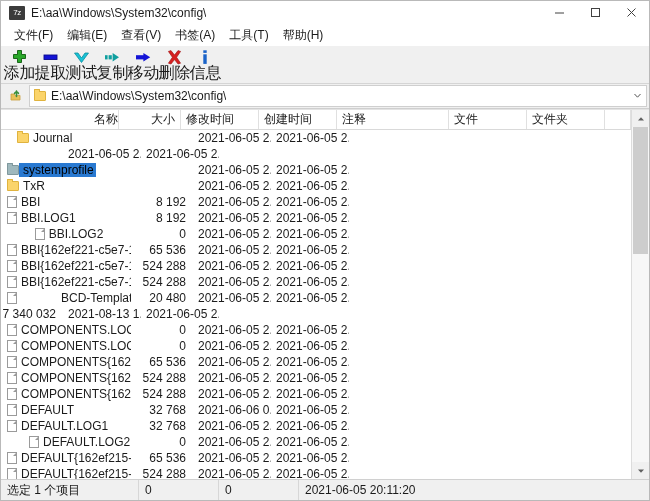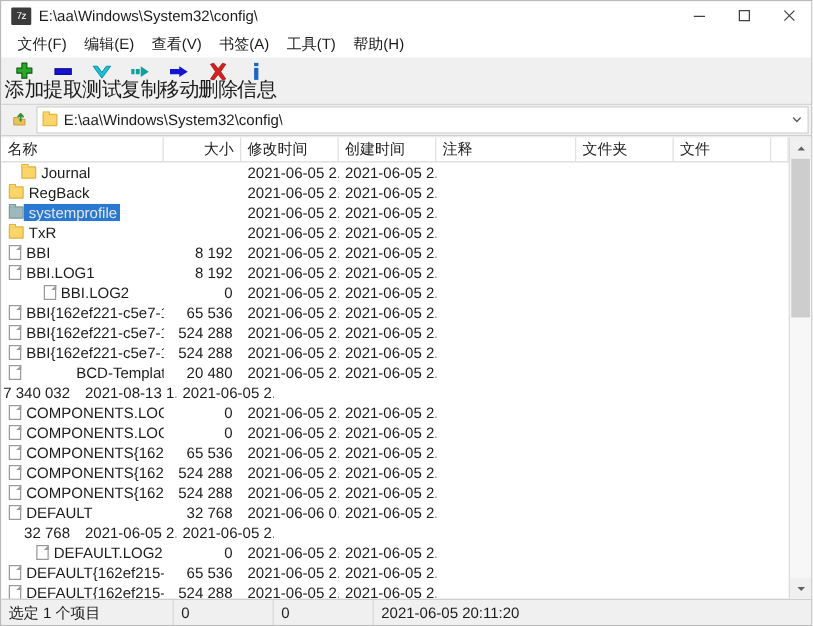--- a/index.html
+++ b/index.html
@@ -224,21 +224,21 @@
   }
   .cell-name .nm {
     padding-left: 4px;
     overflow: hidden;
     white-space: nowrap;
   }
   .cell.right { text-align: right; padding-right: 7px; }
   .cell.left { padding-left: 5px; }
   .row.selected .nm {
     background: #2979d1;
-    color: #e5e5e5;
+    color: #000000;
     padding-left: 4px;
     padding-right: 2px;
   }
 
   
   .folder-ico {
     width: 12px; height: 10px;
     background: #fbd46a;
     border: 1px solid #e0b33e;
     box-sizing: border-box;
@@ -452,47 +452,43 @@
         <svg width="9" height="9" viewBox="0 0 9 9">
             <path d="M1.5 3 L4.5 6.2 L7.5 3" fill="none" stroke="currentColor" stroke-width="1"></path>
           </svg>
       </span>
     </div>
   </div>
 
   <div class="listwrap">
     <div class="listcol">
       <div class="header" id="header">
-          <div class="hcell" style="width: 130px; flex: 0 0 auto;">名称</div>
+          <div class="hcell" style="width: 118px; flex: 0 0 auto; text-align: right;">名称</div>
           <div class="hcell right" style="width: 62px; flex: 0 0 auto;">大小</div>
           <div class="hcell" style="width: 78px; flex: 0 0 auto;">修改时间</div>
           <div class="hcell" style="width: 78px; flex: 0 0 auto;">创建时间</div>
           <div class="hcell" style="width: 112px; flex: 0 0 auto;">注释</div>
+          <div class="hcell" style="width: 78px; flex: 0 0 auto;">文件</div>
           <div class="hcell" style="width: 78px; flex: 0 0 auto;">文件夹</div>
-          <div class="hcell" style="width: 78px; flex: 0 0 auto;">文件</div>
           <div class="hcell" style="flex: 1 1 auto;"></div>
         </div>
       <div class="rows" id="rows">
           <div class="row">
             <div class="cell cell-name" style="width: 130px; flex: 0 0 auto; padding-left: 16px;">
               <span class="folder-ico"></span>
               <span class="nm">Journal</span>
             </div>
             <div class="cell right" style="width: 62px; flex: 0 0 auto;"></div>
             <div class="cell left" style="width: 78px; flex: 0 0 auto;">2021-06-05 2...</div>
             <div class="cell left" style="width: 78px; flex: 0 0 auto;">2021-06-05 2...</div>
             <div class="cell left" style="width: 112px; flex: 0 0 auto;"></div>
             <div class="cell left" style="width: 78px; flex: 0 0 auto;"></div>
             <div class="cell left" style="width: 78px; flex: 0 0 auto;"></div>
           </div>
           <div class="row">
-            <div class="cell cell-name" style="width: 130px; flex: 0 0 auto;">
-              <span class="folder-ico"></span>
-              <span class="nm">RegBack</span>
-            </div>
             <div class="cell right" style="width: 62px; flex: 0 0 auto;"></div>
             <div class="cell left" style="width: 78px; flex: 0 0 auto;">2021-06-05 2...</div>
             <div class="cell left" style="width: 78px; flex: 0 0 auto;">2021-06-05 2...</div>
             <div class="cell left" style="width: 112px; flex: 0 0 auto;"></div>
             <div class="cell left" style="width: 78px; flex: 0 0 auto;"></div>
             <div class="cell left" style="width: 78px; flex: 0 0 auto;"></div>
           </div>
           <div class="row selected">
             <div class="cell cell-name" style="width: 130px; flex: 0 0 auto;">
               <span class="folder-ico link"></span>
@@ -675,20 +671,24 @@
               <span class="nm">DEFAULT</span>
             </div>
             <div class="cell right" style="width: 62px; flex: 0 0 auto;">32 768</div>
             <div class="cell left" style="width: 78px; flex: 0 0 auto;">2021-06-06 0...</div>
             <div class="cell left" style="width: 78px; flex: 0 0 auto;">2021-06-05 2...</div>
             <div class="cell left" style="width: 112px; flex: 0 0 auto;"></div>
             <div class="cell left" style="width: 78px; flex: 0 0 auto;"></div>
             <div class="cell left" style="width: 78px; flex: 0 0 auto;"></div>
           </div>
           <div class="row">
+            <div class="cell cell-name" style="width: 130px; flex: 0 0 auto;">
+              <span class="file-ico"></span>
+              <span class="nm">DEFAULT.LOG1</span>
+            </div>
             <div class="cell right" style="width: 62px; flex: 0 0 auto;">32 768</div>
             <div class="cell left" style="width: 78px; flex: 0 0 auto;">2021-06-05 2...</div>
             <div class="cell left" style="width: 78px; flex: 0 0 auto;">2021-06-05 2...</div>
             <div class="cell left" style="width: 112px; flex: 0 0 auto;"></div>
             <div class="cell left" style="width: 78px; flex: 0 0 auto;"></div>
             <div class="cell left" style="width: 78px; flex: 0 0 auto;"></div>
           </div>
           <div class="row">
             <div class="cell cell-name" style="width: 130px; flex: 0 0 auto; padding-left: 28px;">
               <span class="file-ico"></span>

